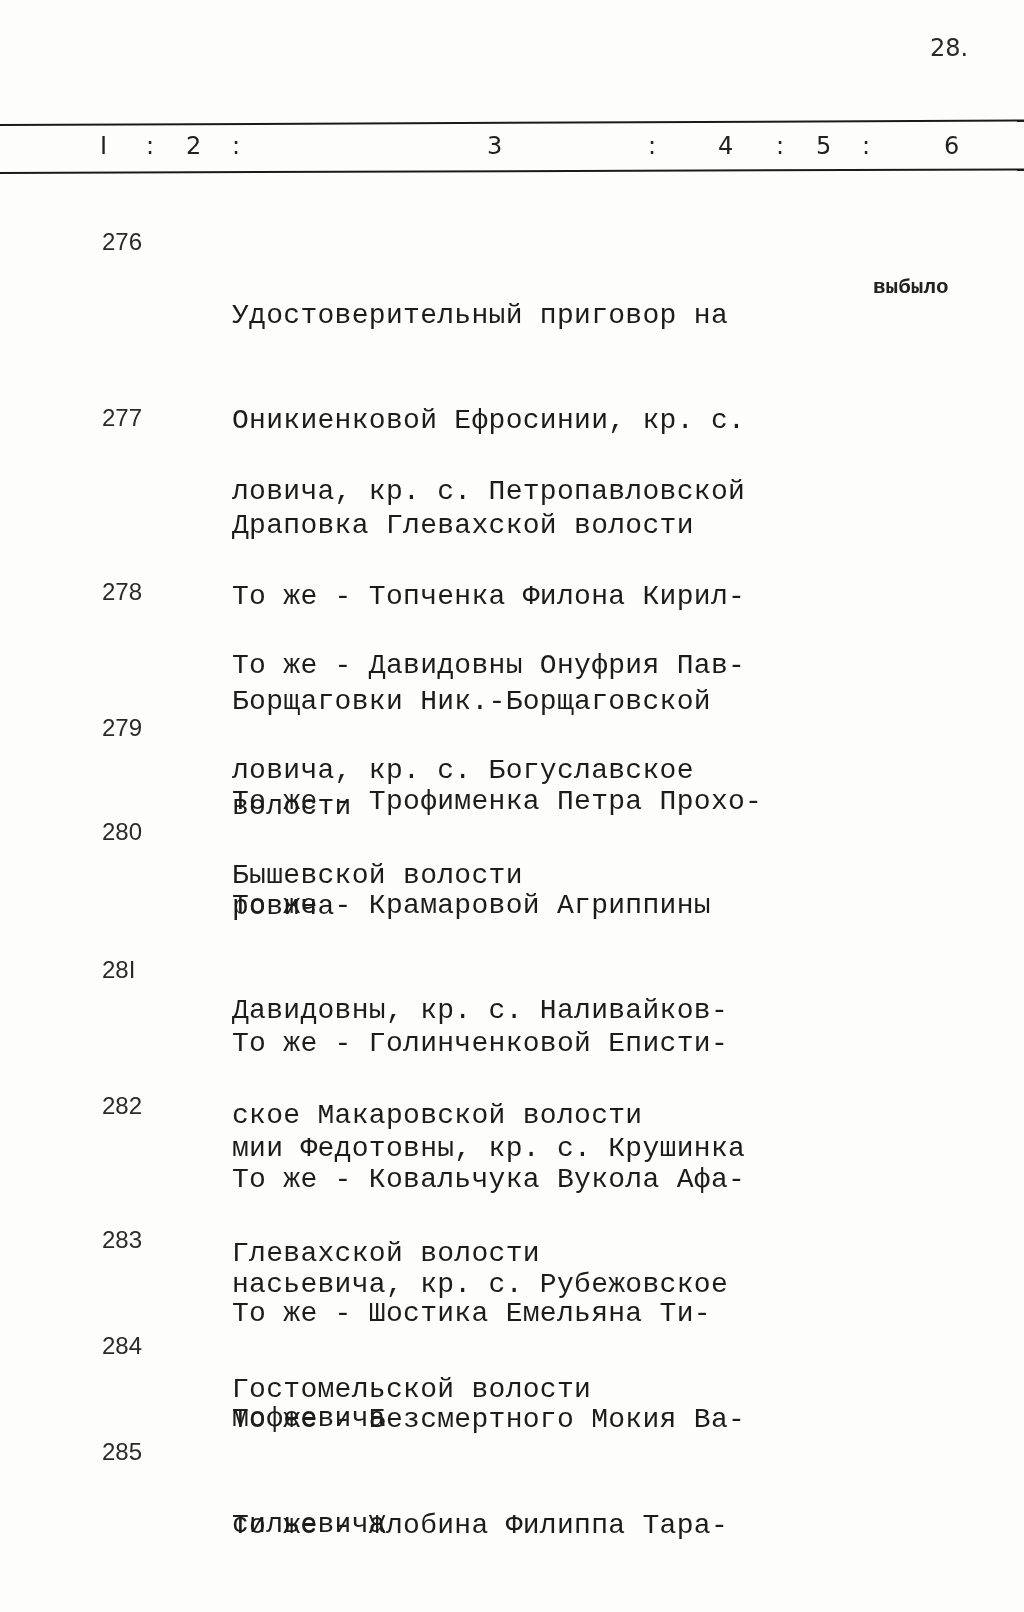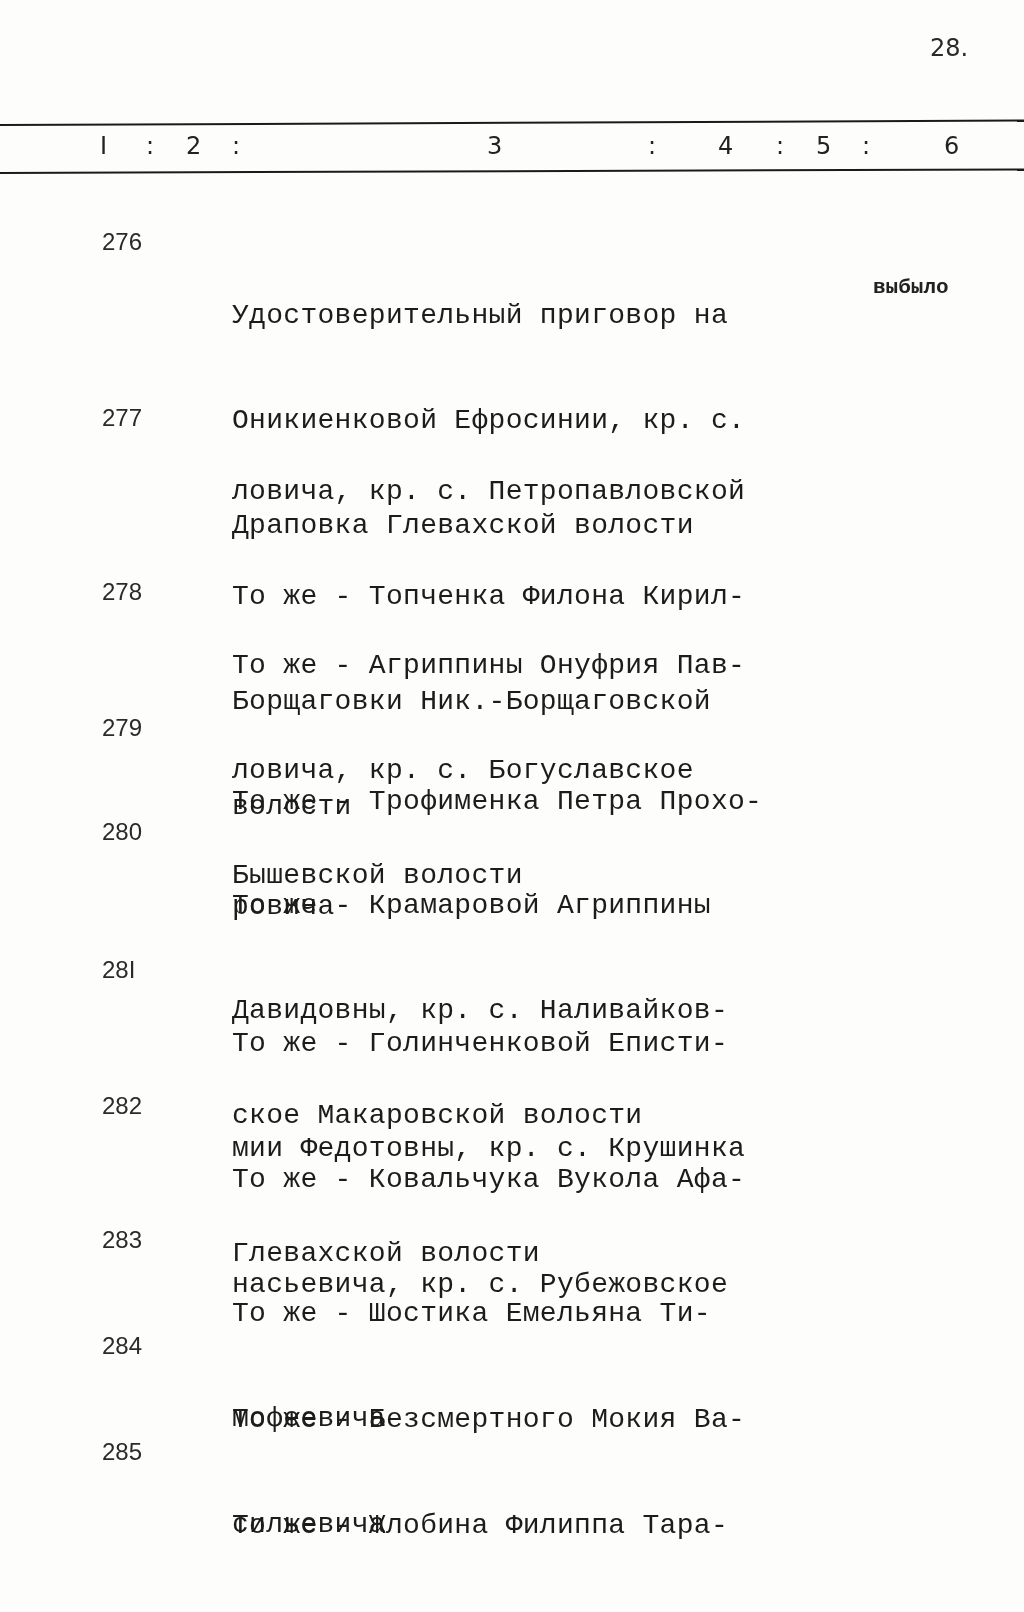--- a/index.html
+++ b/index.html
@@ -81,21 +81,21 @@
     <div>ловича, кр. с. Петропавловской</div>
     <div>То же - Топченка Филона Кирил-</div>
     <div>Борщаговки Ник.-Борщаговской</div>
     <div>волости</div>
   </div>
 </div>
 
 <div class="row" style="top:578px">
   <span class="row-num">278</span>
   <div class="row-text">
-    <div>То же - Агриппины Онуфрия Пав-</div>
+    <div>То же - Давидовны Онуфрия Пав-</div>
     <div>ловича, кр. с. Богуславское</div>
     <div>Бышевской волости</div>
   </div>
 </div>
 
 <div class="row" style="top:714px">
   <span class="row-num">279</span>
   <div class="row-text">
     <div>То же - Трофименка Петра Прохо-</div>
     <div>ровича</div>
@@ -118,20 +118,21 @@
     <div>мии Федотовны, кр. с. Крушинка</div>
     <div>Глевахской волости</div>
   </div>
 </div>
 
 <div class="row" style="top:1092px">
   <span class="row-num">282</span>
   <div class="row-text">
     <div>То же - Ковальчука Вукола Афа-</div>
     <div>насьевича, кр. с. Рубежовское</div>
+    <div>Гостомельской волости</div>
   </div>
 </div>
 
 <div class="row" style="top:1226px">
   <span class="row-num">283</span>
   <div class="row-text">
     <div>То же - Шостика Емельяна Ти-</div>
     <div>мофеевича</div>
   </div>
 </div>

